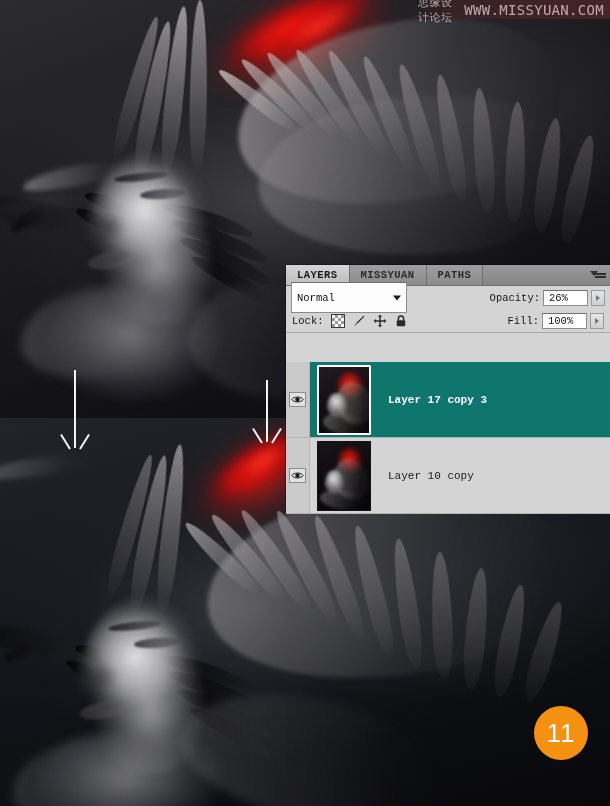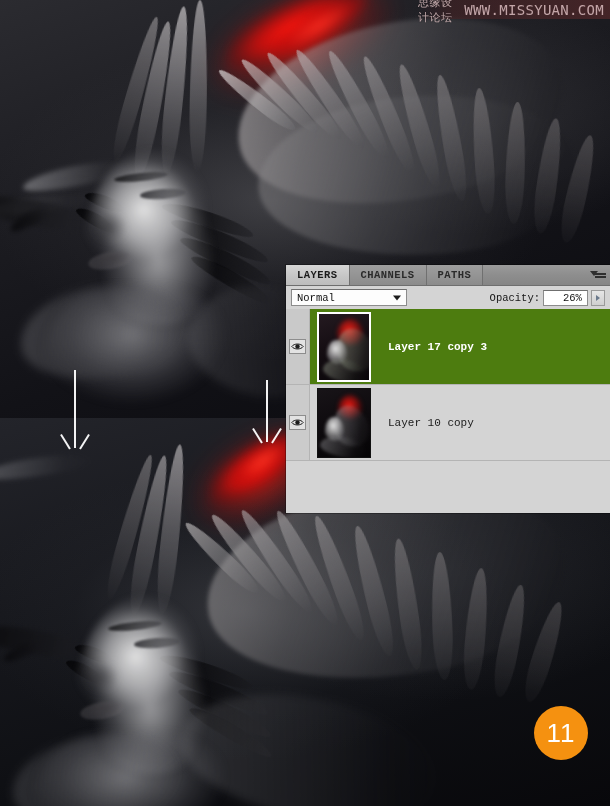--- a/index.html
+++ b/index.html
@@ -178,41 +178,41 @@
   }
 
   
   #blend-row {
     display: flex; align-items: center;
     height: 23px; padding: 0 5px; gap: 4px;
     background: #d4d4d4;
   }
   #blend-select {
     position: relative;
-    width: 116px; height: 17px;
+    width: 116px; height: 31px;
     background: #fdfdfd;
     border: 1px solid #8c8c8c;
     border-top-color: #6f6f6f;
     display: flex; align-items: center;
     padding-left: 5px;
     font-size: 10.5px; color: #101010;
     cursor: default;
   }
   #blend-select .caret {
     position: absolute; right: 5px; top: 50%; transform: translateY(-50%);
     width: 0; height: 0;
     border-left: 4.5px solid transparent; border-right: 4.5px solid transparent;
     border-top: 5px solid #1d1d1d;
   }
   .field-label { font-size: 10.5px; color: #151515; white-space: nowrap; }
   .num-field {
     width: 45px; height: 16px;
     background: #fff; border: 1px solid #8c8c8c; border-top-color: #6f6f6f;
     font-size: 10.5px; color: #101010;
-    display: flex; align-items: center; padding-left: 19px;
+    display: flex; align-items: center; padding-left: 5px;
     cursor: text;
   }
   .slider-btn {
     width: 14px; height: 16px;
     background: linear-gradient(180deg,#e6e6e6,#cfcfcf);
     border: 1px solid #9a9a9a;
     position: relative; cursor: default;
   }
   .slider-btn::after {
     content: ""; position: absolute; left: 4px; top: 50%; transform: translateY(-50%);
@@ -242,21 +242,21 @@
   .ic-brush svg, .ic-move svg, .ic-lock svg, .ic-eye svg { display: block; }
 
   
   #layer-list { background: #d4d4d4; }
   .layer-row {
     display: flex; align-items: center;
     height: 76px;
     border-bottom: 1px solid #b4b4b4;
     cursor: default;
   }
-  .layer-row.selected { background: #4d7c0f; }
+  .layer-row.selected { background: #0f766e; margin-top: 29px; }
   .layer-row:not(.selected) { background: #d4d4d4; }
 
   .eye-cell {
     width: 24px; height: 100%;
     display: flex; align-items: center; justify-content: center;
     border-right: 1px solid #b4b4b4;
     background: #cbcbcb;
     flex: 0 0 24px;
   }
   .layer-row.selected .eye-cell { background: #c9c9c9; }
@@ -458,21 +458,21 @@
 
   <div id="watermark">
     <span class="cn">思缘设计论坛</span>
     <span class="url">WWW.MISSYUAN.COM</span>
   </div>
 
   <div id="layers-panel">
 
     <div id="panel-tabs">
       <div class="ps-tab active">LAYERS</div>
-      <div class="ps-tab">CHANNELS</div>
+      <div class="ps-tab">MISSYUAN</div>
       <div class="ps-tab">PATHS</div>
       <div id="panel-menu-btn">
         <span class="tri"></span>
         <span class="ln"></span>
         <span class="ln"></span>
         <span class="ln"></span>
       </div>
     </div>
 
     <div id="blend-row">
@@ -480,20 +480,51 @@
         <span>Normal</span>
         <span class="caret"></span>
       </div>
       <div id="opacity-group">
         <span class="field-label">Opacity:</span>
         <div class="num-field">26%</div>
         <div class="slider-btn"></div>
       </div>
     </div>
 
+    <div id="lock-row">
+      <span class="field-label">Lock:</span>
+
+      <span class="lock-icon ic-transparency"></span>
+
+      <span class="lock-icon ic-brush">
+        <svg width="14" height="14" viewBox="0 0 14 14">
+          <path d="M11.6 1.8 L12.4 2.6 L5.6 9.4 L4.2 9.0 Z" fill="#2a2a2a"></path>
+          <path d="M4.2 9.2 L5.0 10.0 L2.2 12.0 Z" fill="#2a2a2a"></path>
+        </svg>
+      </span>
+
+      <span class="lock-icon ic-move">
+        <svg width="14" height="14" viewBox="0 0 14 14">
+          <path d="M7 0.6 L9 3 H7.7 V6.3 H11 V5 L13.4 7 L11 9 V7.7 H7.7 V11 H9 L7 13.4 L5 11 H6.3 V7.7 H3 V9 L0.6 7 L3 5 V6.3 H6.3 V3 H5 Z" fill="#2a2a2a"></path>
+        </svg>
+      </span>
+
+      <span class="lock-icon ic-lock">
+        <svg width="14" height="14" viewBox="0 0 14 14">
+          <path d="M4.4 6.4 V4.6 a2.6 2.6 0 0 1 5.2 0 V6.4" stroke="#2a2a2a" stroke-width="1.5" fill="none"></path>
+          <rect x="2.8" y="6.2" width="8.4" height="6" rx="1" fill="#2a2a2a"></rect>
+        </svg>
+      </span>
+
+      <div id="fill-group">
+        <span class="field-label">Fill:</span>
+        <div class="num-field">100%</div>
+        <div class="slider-btn"></div>
+      </div>
+    </div>
 
     <div id="layer-list">
 
       <div class="layer-row selected">
         <div class="eye-cell">
           <div class="eye-box">
             <svg width="13" height="9" viewBox="0 0 13 9">
               <path d="M0.8 4.5 C3 1.2 10 1.2 12.2 4.5 C10 7.8 3 7.8 0.8 4.5 Z" fill="none" stroke="#1d1d1d" stroke-width="1"></path>
               <circle cx="6.5" cy="4.5" r="2.2" fill="#1d1d1d"></circle>
             </svg>

